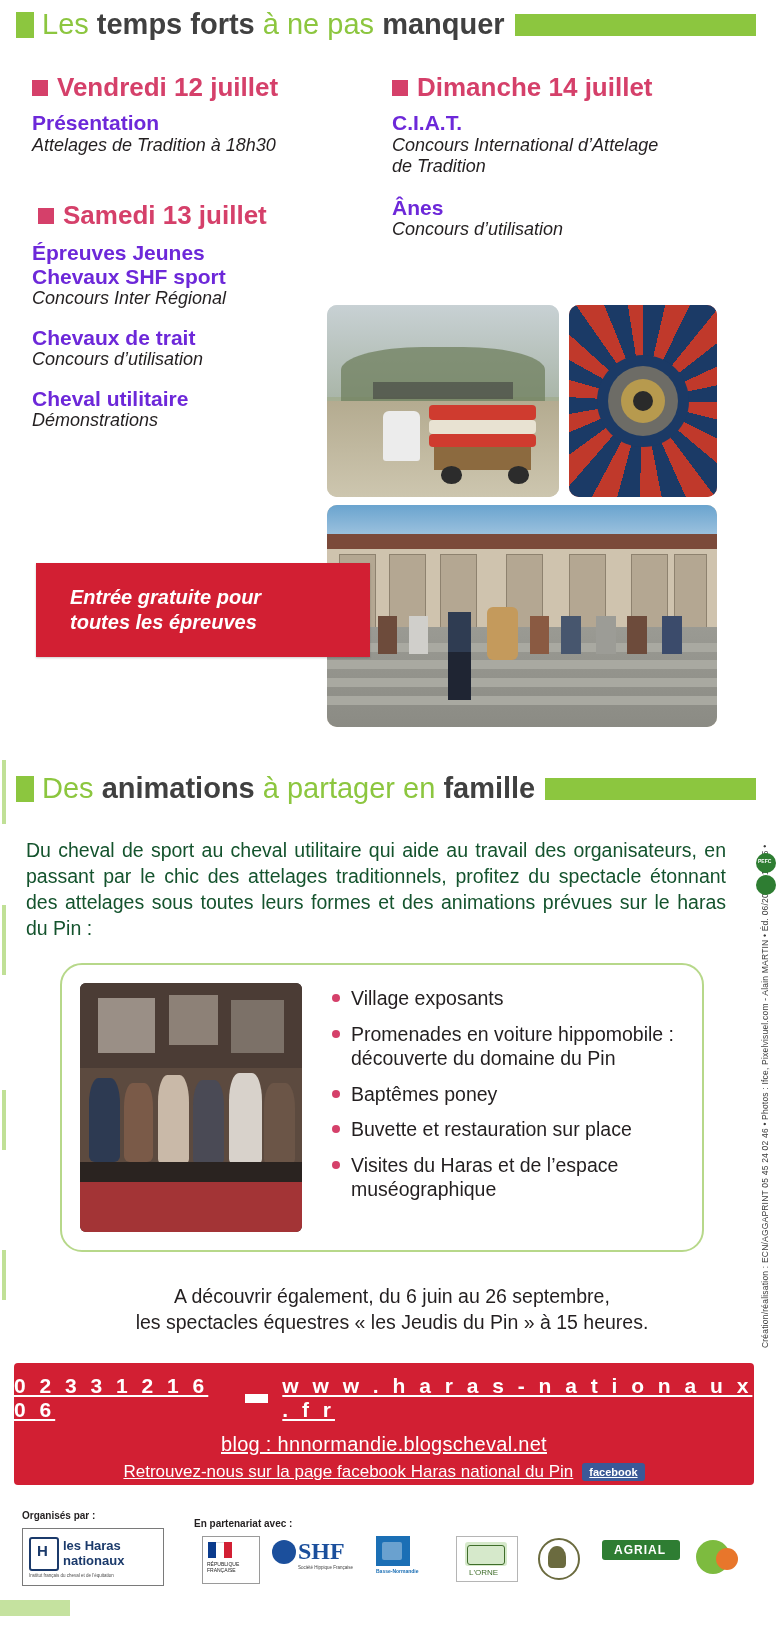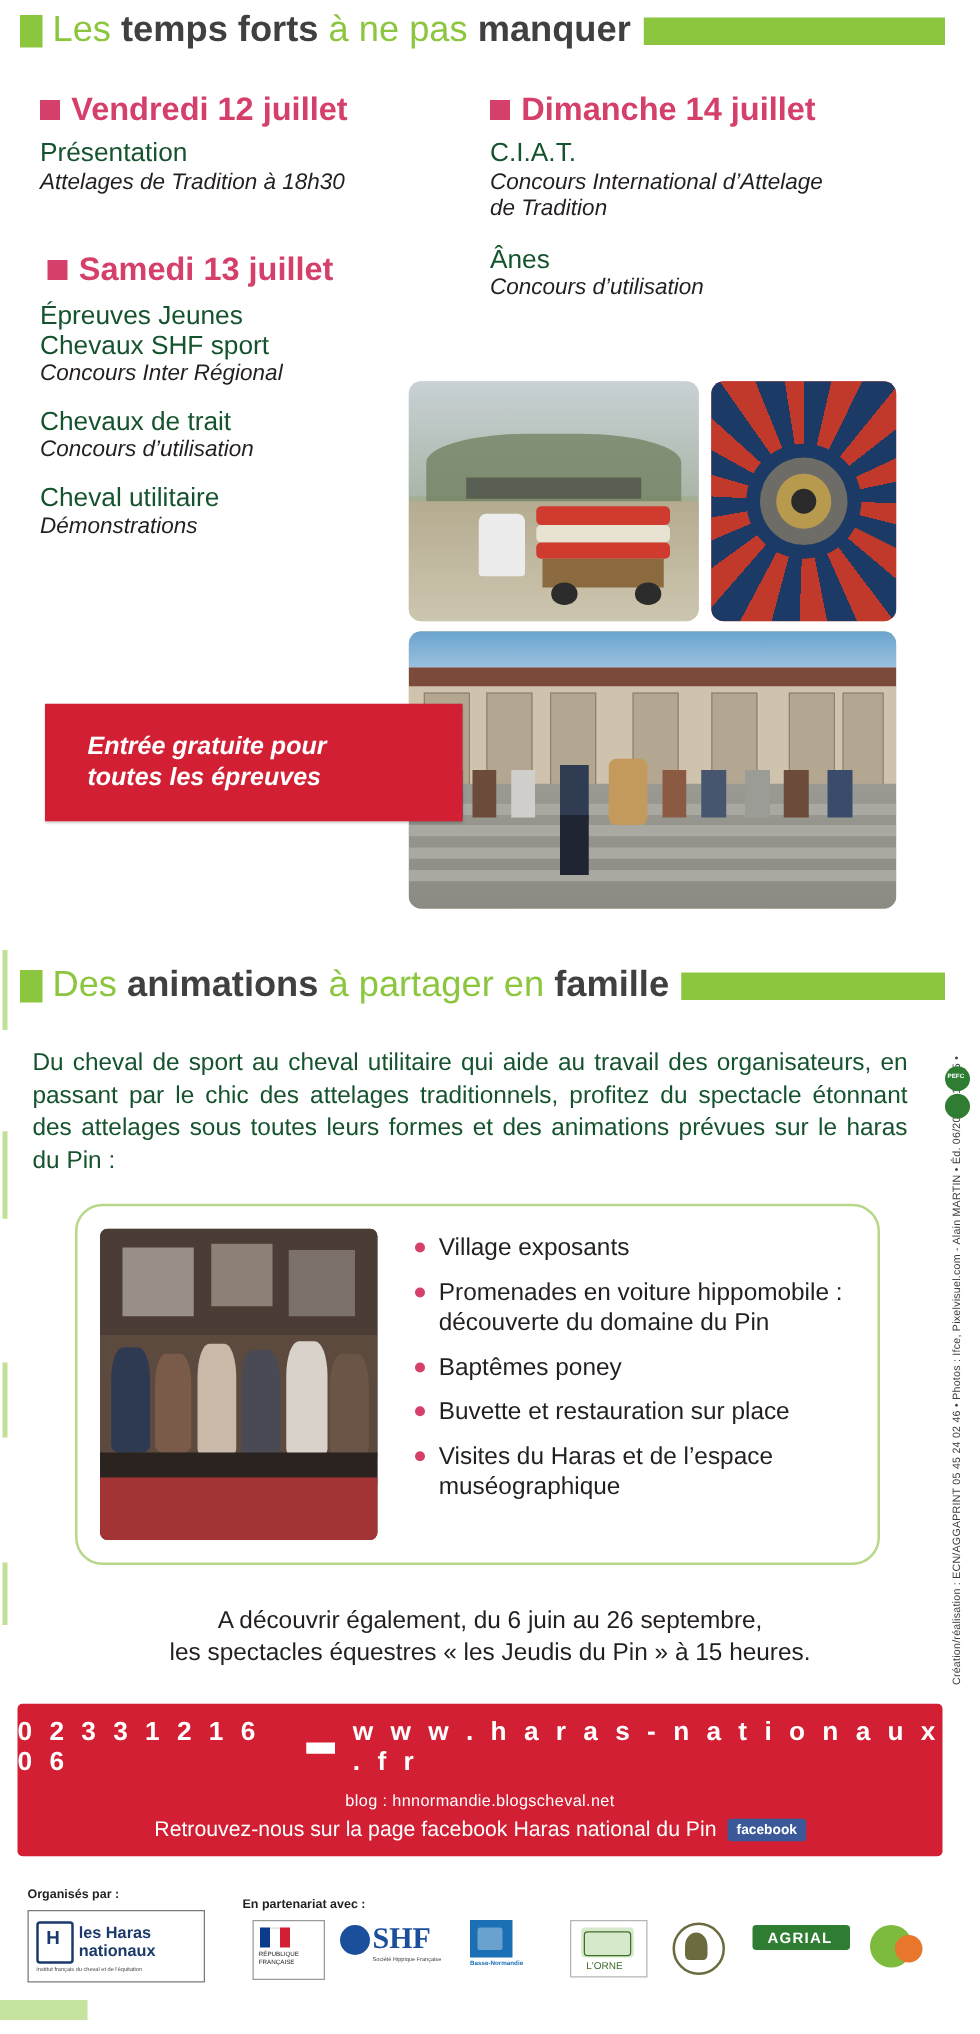--- a/index.html
+++ b/index.html
@@ -23,21 +23,21 @@
   .sect-title .lt{color:#8cc63f;font-weight:400;}
   .sect-title .bd{color:#404040;font-weight:700;}
   .bar-after{height:22px;background:#8cc63f;flex:1;margin-left:10px;}
 
   
   .date-head{display:flex;align-items:center;margin-bottom:4px;}
   .date-sq{width:16px;height:16px;background:#d5406a;display:inline-block;margin-right:9px;}
   .date-txt{color:#d5406a;font-size:26px;font-weight:700;}
 
   .grp{margin-bottom:4px;}
-  .grp-title{color:#14532d;font-size:21px;font-weight:400;line-height:1.12;}
+  .grp-title{color:#6d28d9;font-size:21px;font-weight:700;line-height:1.12;}
   .grp-sub{color:#231f20;font-size:18px;font-style:italic;line-height:1.2;}
 
   .col{position:absolute;}
 
   
   .photo{position:absolute;border-radius:10px;overflow:hidden;}
 
   
   .ribbon{
     position:absolute;background:#d21f33;color:#ffffff;
@@ -56,21 +56,21 @@
   .bullet{display:flex;align-items:flex-start;margin-bottom:11px;font-size:19.5px;line-height:1.26;}
   .bdot{width:8px;height:8px;border-radius:50%;background:#d5406a;margin:8px 11px 0 0;flex:0 0 8px;}
 
   .closing{position:absolute;text-align:center;font-size:19.5px;line-height:1.34;width:100%;}
 
   
   .contact{position:absolute;left:14px;width:740px;background:#d21f33;color:#fff;border-radius:4px;}
   .phone-row{display:flex;align-items:center;justify-content:center;padding-top:11px;
     font-size:21px;font-weight:700;letter-spacing:4px;}
   .dash{display:inline-block;width:26px;height:9px;background:#fff;margin:0 14px;}
-  .blog{text-align:center;font-size:13px;padding-top:11px;letter-spacing:.3px;}
+  .blog{text-align:center;font-size:20px;padding-top:11px;letter-spacing:.3px;}
   .fb-row{display:flex;align-items:center;justify-content:center;font-size:17px;padding-top:6px;}
   .fb-chip{background:#3b5998;color:#fff;font-size:11px;font-weight:700;border-radius:3px;
     padding:3px 7px;margin-left:9px;}
 
   
   .foot{position:absolute;left:14px;top:1510px;width:740px;}
   .foot-lab{font-size:10px;font-weight:700;color:#231f20;}
   .logo-box{display:inline-block;vertical-align:bottom;}
 
   
@@ -264,21 +264,21 @@
 muséographique</span>
       </div>
     </div>
   </div>
 
   <div class="closing" style="left:0;top:1283px;">
     <div>A découvrir également, du 6 juin au 26 septembre,</div>
     <div>les spectacles équestres « les Jeudis du Pin » à 15 heures.</div>
   </div>
 
-  <div class="contact" style="top:1363px;height:122px;">
+  <div class="contact" style="top:1363px;height:122px;text-decoration:underline;">
     <div class="phone-row">
       <span>0 2   3 3   1 2   1 6   0 6</span>
       <span class="dash"></span>
       <span>w w w . h a r a s - n a t i o n a u x . f r</span>
     </div>
     <div class="blog">blog : hnnormandie.blogscheval.net</div>
     <div class="fb-row">
       <span>Retrouvez-nous sur la page facebook Haras national du Pin</span>
       <span class="fb-chip">facebook</span>
     </div>

